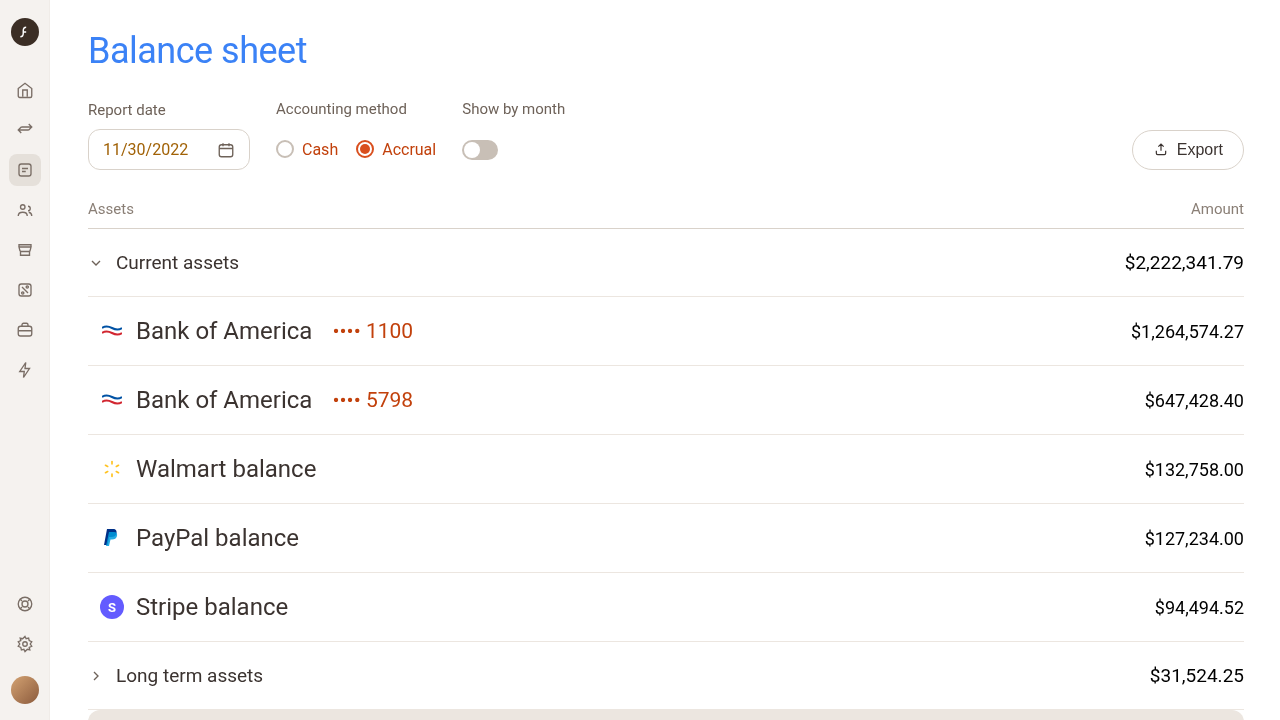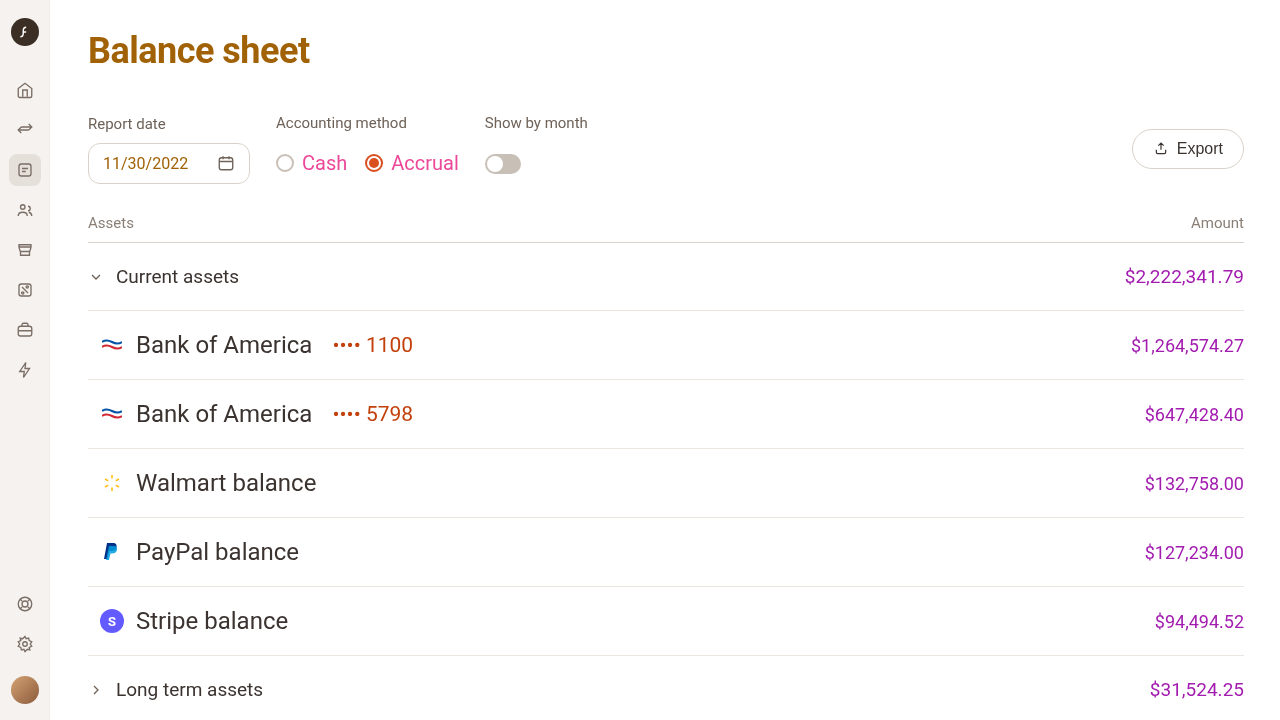--- a/index.html
+++ b/index.html
@@ -8,49 +8,49 @@
 .sidebar{width:50px;background:#f5f2ef;display:flex;flex-direction:column;align-items:center;padding-top:18px;border-right:1px solid #f0ece8}
 .logo{width:28px;height:28px;background:#3b2e25;border-radius:50%;display:flex;align-items:center;justify-content:center;color:#fff;margin-bottom:28px}
 .logo svg{width:14px;height:14px}
 .nav-items{display:flex;flex-direction:column;gap:8px;align-items:center;flex:1}
 .nav-item{width:32px;height:32px;display:flex;align-items:center;justify-content:center;border-radius:8px;color:#7a6e66;cursor:pointer}
 .nav-item.active{background:#e5e0da}
 .nav-item svg{width:18px;height:18px}
 .nav-bottom{display:flex;flex-direction:column;gap:8px;align-items:center;margin-bottom:16px}
 .avatar{width:28px;height:28px;border-radius:50%;background:linear-gradient(135deg,#d4a373,#8b5a3c);margin-top:8px}
 .main{flex:1;padding:30px 36px 0 38px;overflow-y:auto}
-.title{font-size:36px;font-weight:700;color:#a16207;margin-bottom:42px;letter-spacing:-0.5px}
-.controls{display:flex;align-items:center;gap:26px;margin-bottom:30px}
+.title{font-size:36px;font-weight:400;color:#3b82f6;margin-bottom:28px;letter-spacing:-0.5px}
+.controls{display:flex;align-items:flex-end;gap:26px;margin-bottom:30px}
 .control-group{display:flex;flex-direction:column;gap:10px}
 .control-label{font-size:15px;color:#6e6259;font-weight:400}
 .date-input{display:flex;align-items:center;gap:8px;border:1px solid #d9d2ca;border-radius:12px;padding:10px 14px;width:162px;justify-content:space-between;cursor:pointer}
 .date-input span{font-size:16px;color:#a16207}
 .date-input svg{width:18px;height:18px;color:#6e6259}
 .radio-group{display:flex;gap:18px;align-items:center;height:42px}
 .radio{display:flex;align-items:center;gap:8px;cursor:pointer}
 .radio-circle{width:18px;height:18px;border-radius:50%;border:2px solid #c8bfb6;display:flex;align-items:center;justify-content:center}
 .radio.selected .radio-circle{border-color:#d94f1e}
 .radio.selected .radio-circle::after{content:"";width:10px;height:10px;border-radius:50%;background:#d94f1e}
-.radio span{font-size:20px;color:#ec4899}
+.radio span{font-size:16px;color:#c2410c}
 .toggle{width:36px;height:20px;background:#c8bfb6;border-radius:10px;position:relative;cursor:pointer;margin-top:2px}
 .toggle::after{content:"";position:absolute;width:16px;height:16px;background:#fff;border-radius:50%;top:2px;left:2px}
 .toggle-wrap{height:42px;display:flex;align-items:center}
 .spacer{flex:1}
 .export-btn{display:flex;align-items:center;gap:8px;border:1px solid #d9d2ca;border-radius:24px;padding:10px 20px;font-size:16px;color:#3b3330;cursor:pointer;background:#fff}
 .export-btn svg{width:16px;height:16px}
 .table-head{display:flex;justify-content:space-between;padding:0 0 10px 0;border-bottom:1px solid #d9d2ca;margin-bottom:0}
 .table-head span{font-size:15px;color:#8a7f76}
 .row{display:flex;align-items:center;padding:20px 0;border-bottom:1px solid #ece6e0}
 .row:last-child{border-bottom:none}
 .row-left{display:flex;align-items:center;gap:12px;flex:1}
 .chevron{width:16px;height:16px;color:#6e6259;flex-shrink:0}
 .row-icon{width:24px;height:24px;display:flex;align-items:center;justify-content:center;flex-shrink:0}
 .row-name{font-size:24px;color:#3b3330}
 .row-mask{font-size:21px;color:#c2410c;margin-left:8px}
-.row-amount{font-size:18px;color:#a21caf}
+.row-amount{font-size:18px;color:#000000}
 .section-row .row-name{font-size:19px}
 .section-row .row-amount{font-size:19px}
 .section-row{padding:22px 0}
 .sub-row{padding-left:12px}
 .total-row{background:#ece6e0;border-radius:12px 12px 0 0;padding:22px 18px 12px;margin-top:0}
 .total-row .row-name{font-size:19px;color:#6e6259}
 .total-row .row-amount{font-size:19px;color:#3b3330}
 .boa-flag{width:20px;height:12px}
 .stripe-icon{width:24px;height:24px;background:#635bff;border-radius:50%;color:#fff;display:flex;align-items:center;justify-content:center;font-size:13px;font-weight:700}
 .walmart-star{color:#ffc220}

